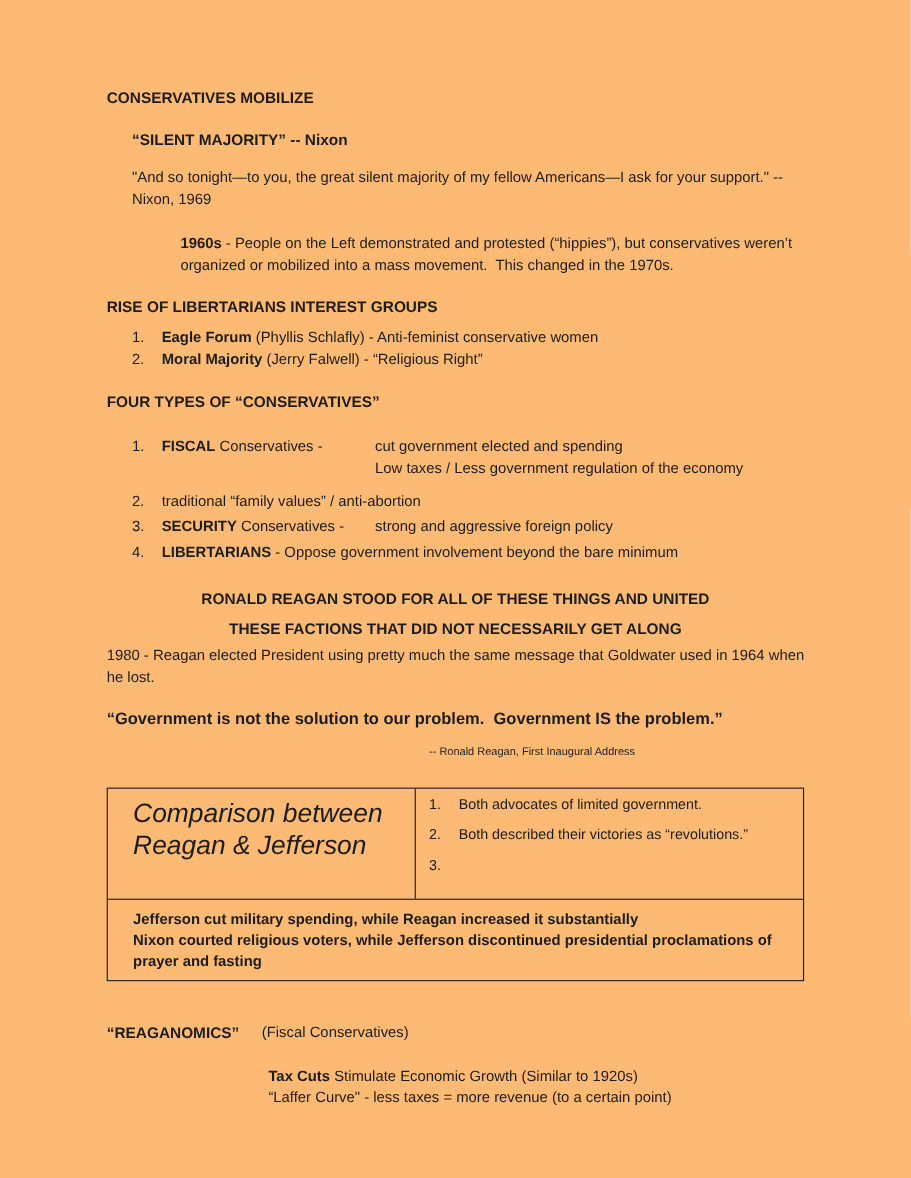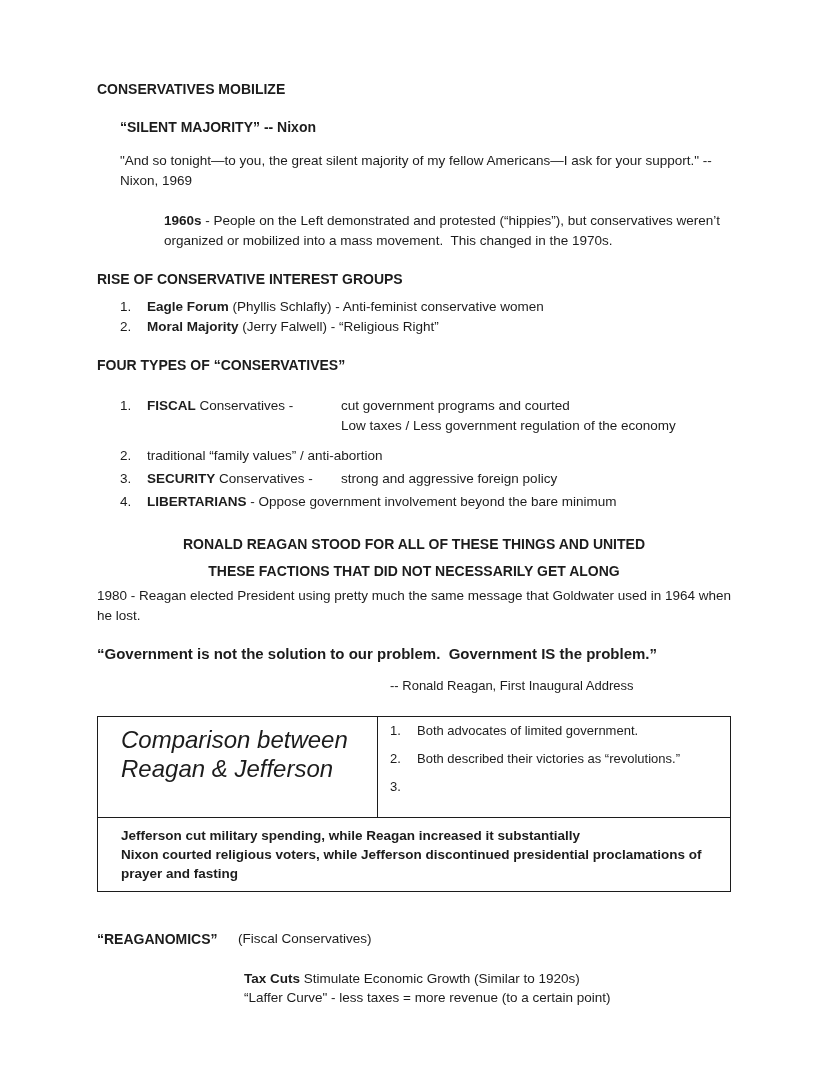--- a/index.html
+++ b/index.html
@@ -1,19 +1,19 @@
 <!DOCTYPE html>
 <html><head>
 <meta charset="utf-8">
 <title>Conservatives Mobilize Notes</title>
 <style>
   * { margin:0; padding:0; box-sizing:border-box; }
   html,body { background:#e8e8e8; }
   .page {
-    position:relative; width:828px; height:1071px; background:#ffffff;
+    position:relative; width:828px; height:1071px; background:#fdba74;
     font-family:"Liberation Sans","DejaVu Sans",sans-serif; color:#1c1c1c;
     overflow:hidden; margin:0 auto;
   }
   .abs { position:absolute; }
   .h { font-weight:bold; font-size:14px; line-height:20px; white-space:pre; }
   .p { font-size:13.5px; line-height:20px; white-space:pre-wrap; }
   .nowrap { white-space:pre; }
 
   .title        { left:97px;  top:79px; }
   .sm-head      { left:120px; top:117px; }
@@ -28,21 +28,21 @@
   .type-item    { left:120px; display:flex; align-items:flex-start; font-size:13.5px; line-height:20px; }
   .type-1 { top:396px; } .type-2 { top:446px; } .type-3 { top:469px; } .type-4 { top:492px; }
   .tlabel       { display:inline-block; width:194px; flex:0 0 194px; white-space:pre; }
   .tdesc .dline { display:block; white-space:pre; }
   .t4text       { white-space:pre; }
 
   .banner       { left:97px; top:531px; width:634px; text-align:center;
                   font-weight:bold; font-size:14px; line-height:27px; }
   .p1980        { left:97px; top:586px; width:635px; }
   .quote-big    { left:97px; top:645px; font-weight:bold; font-size:15px; white-space:pre; }
-  .attrib       { left:390px; top:678px; font-size:13px; white-space:pre; }
+  .attrib       { left:390px; top:678px; font-size:10px; white-space:pre; }
 
   .cmp-table    { left:97px; top:716px; width:634px; border:1.5px solid #1c1c1c; }
   .cmp-row1     { display:flex; height:101px; border-bottom:1.5px solid #1c1c1c; }
   .cmp-left     { width:280px; flex:0 0 280px; border-right:1.5px solid #1c1c1c;
                   padding:8px 22px 0 23px; }
   .cmp-title    { font-style:italic; font-size:24px; line-height:29px; }
   .cmp-right    { flex:1; padding:6px 6px 0 12px; }
   .cr-item      { display:flex; margin-bottom:12px; font-size:13px; line-height:16px; }
   .crnum        { display:inline-block; width:27px; flex:0 0 27px; }
   .wrap3        { width:290px; }
@@ -59,36 +59,36 @@
 <body>
 
 <div class="page">
 
   <div class="abs h title">CONSERVATIVES MOBILIZE</div>
 
   <div class="abs h sm-head">“SILENT MAJORITY” -- Nixon</div>
   <div class="abs p sm-quote">"And so tonight—to you, the great silent majority of my fellow Americans—I ask for your support." -- Nixon, 1969</div>
   <div class="abs p sm-sixties"><b>1960s</b><span> - People on the Left demonstrated and protested (“hippies”), but conservatives weren’t organized or mobilized into a mass movement.  This changed in the 1970s.</span></div>
 
-  <div class="abs h rise-head">RISE OF CONSERVATIVE INTEREST GROUPS</div>
+  <div class="abs h rise-head">RISE OF LIBERTARIANS INTEREST GROUPS</div>
   <div class="abs group-item group-1">
     <span class="num">1.</span>
     <span class="nowrap"><b>Eagle Forum</b><span> (Phyllis Schlafly) - Anti-feminist conservative women</span></span>
   </div>
   <div class="abs group-item group-2">
     <span class="num">2.</span>
     <span class="nowrap"><b>Moral Majority</b><span> (Jerry Falwell) - “Religious Right”</span></span>
   </div>
 
   <div class="abs h types-head">FOUR TYPES OF “CONSERVATIVES”</div>
   <div class="abs type-item type-1">
     <span class="num">1.</span>
     <span class="tlabel"><b>FISCAL</b><span> Conservatives -</span></span>
     <span class="tdesc">
-      <span class="dline">cut government programs and courted</span>
+      <span class="dline">cut government elected and spending</span>
       <span class="dline">Low taxes / Less government regulation of the economy</span>
     </span>
   </div>
   <div class="abs type-item type-2">
     <span class="num">2.</span>
     <span class="tdesc">
       <span class="dline">traditional “family values” / anti-abortion</span>
     </span>
   </div>
   <div class="abs type-item type-3">

